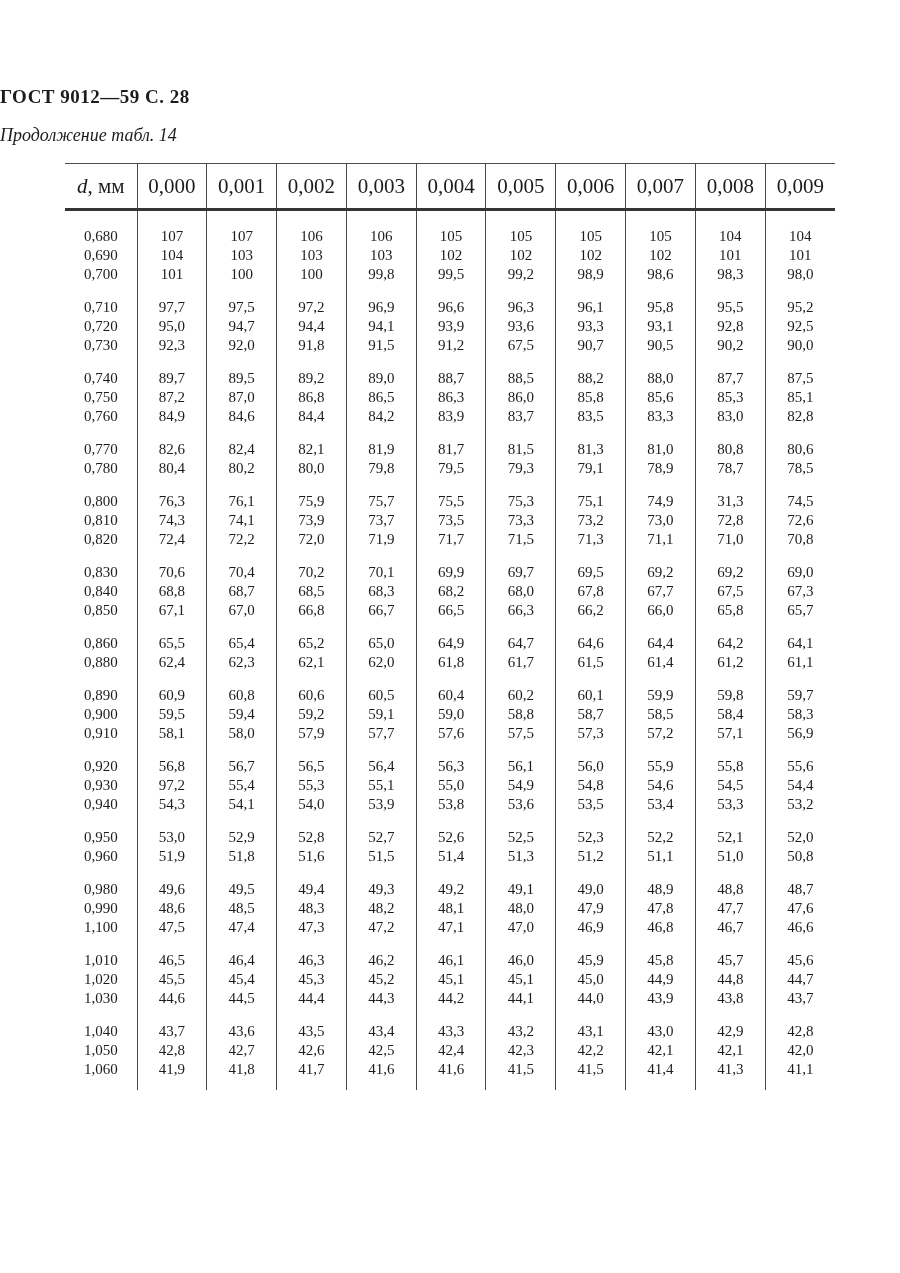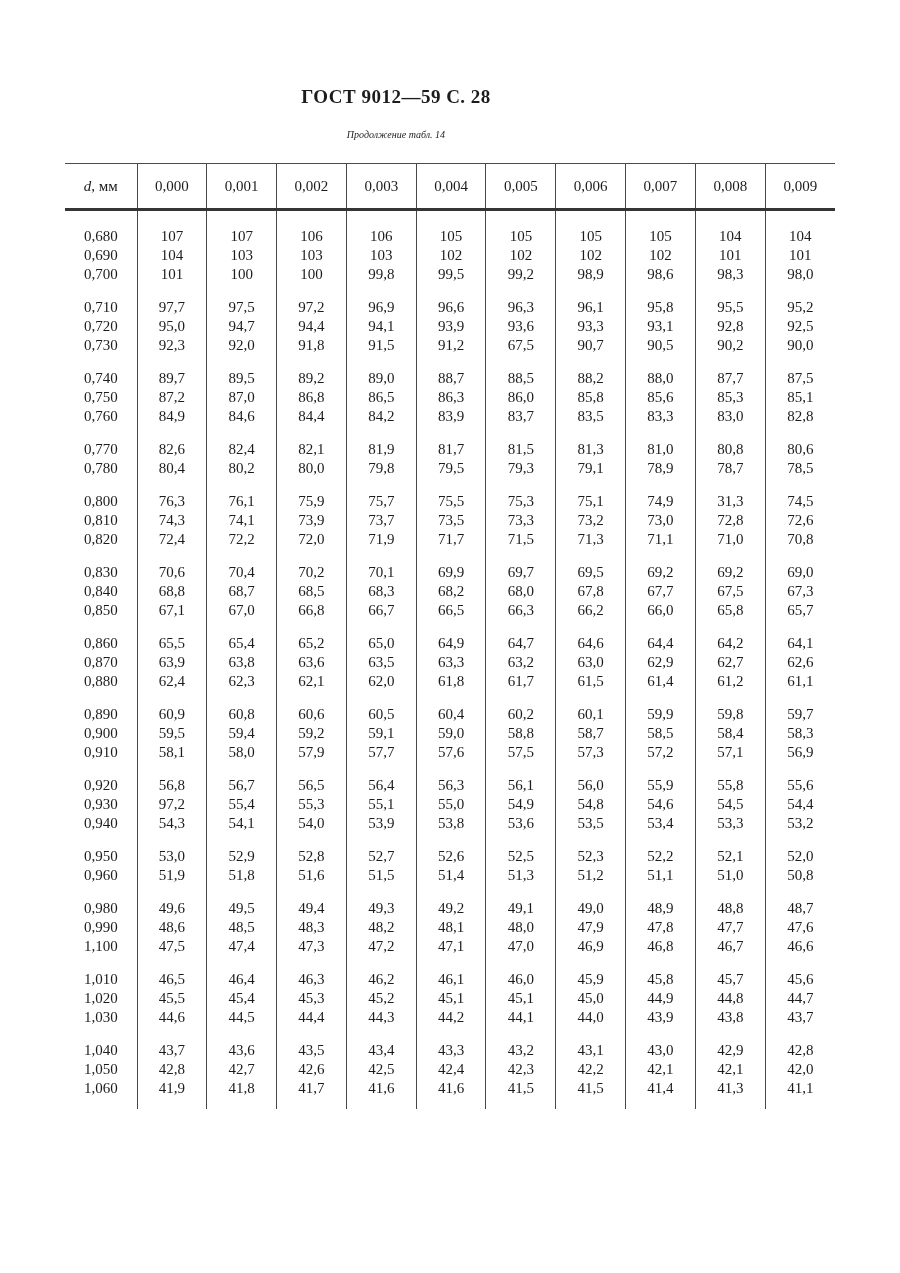--- a/index.html
+++ b/index.html
@@ -10,53 +10,53 @@
   body {
     width: 900px;
     height: 1273px;
     font-family: "Liberation Serif", serif;
     color: #1c1c1c;
     position: relative;
     overflow: hidden;
   }
   .doc-header {
     width: 792px;
-    text-align: center;
+    text-align: left;
     margin-top: 86px;
   }
   .gost-title {
     font-weight: bold;
     font-size: 19px;
     line-height: 22px;
     letter-spacing: 0.5px;
   }
   .continuation {
     font-style: italic;
-    font-size: 10px;
+    font-size: 18px;
     line-height: 20px;
     margin-top: 17px;
   }
   table.data-table {
     border-collapse: collapse;
     table-layout: fixed;
     width: 770px;
     margin: 18px 0 0 65px;
   }
   col.col-d { width: 72px; }
   col.col-v { width: 69.8px; }
   th, td {
     padding: 0;
     text-align: center;
     vertical-align: middle;
     font-weight: normal;
     white-space: nowrap;
   }
   thead th {
     height: 44px;
-    font-size: 15px;
+    font-size: 21px;
     border-top: 1px solid #4c4c4c;
     border-bottom: 3px solid #353535;
   }
   thead th + th, tbody td + td {
     border-left: 1px solid #474747;
   }
   tbody td {
     height: 19px;
     font-size: 15px;
   }
@@ -424,33 +424,20 @@
           <td>65,2</td>
           <td>65,0</td>
           <td>64,9</td>
           <td>64,7</td>
           <td>64,6</td>
           <td>64,4</td>
           <td>64,2</td>
           <td>64,1</td>
         </tr>
         <tr>
-          <td>0,870</td>
-          <td>63,9</td>
-          <td>63,8</td>
-          <td>63,6</td>
-          <td>63,5</td>
-          <td>63,3</td>
-          <td>63,2</td>
-          <td>63,0</td>
-          <td>62,9</td>
-          <td>62,7</td>
-          <td>62,6</td>
-        </tr>
-        <tr>
           <td>0,880</td>
           <td>62,4</td>
           <td>62,3</td>
           <td>62,1</td>
           <td>62,0</td>
           <td>61,8</td>
           <td>61,7</td>
           <td>61,5</td>
           <td>61,4</td>
           <td>61,2</td>

